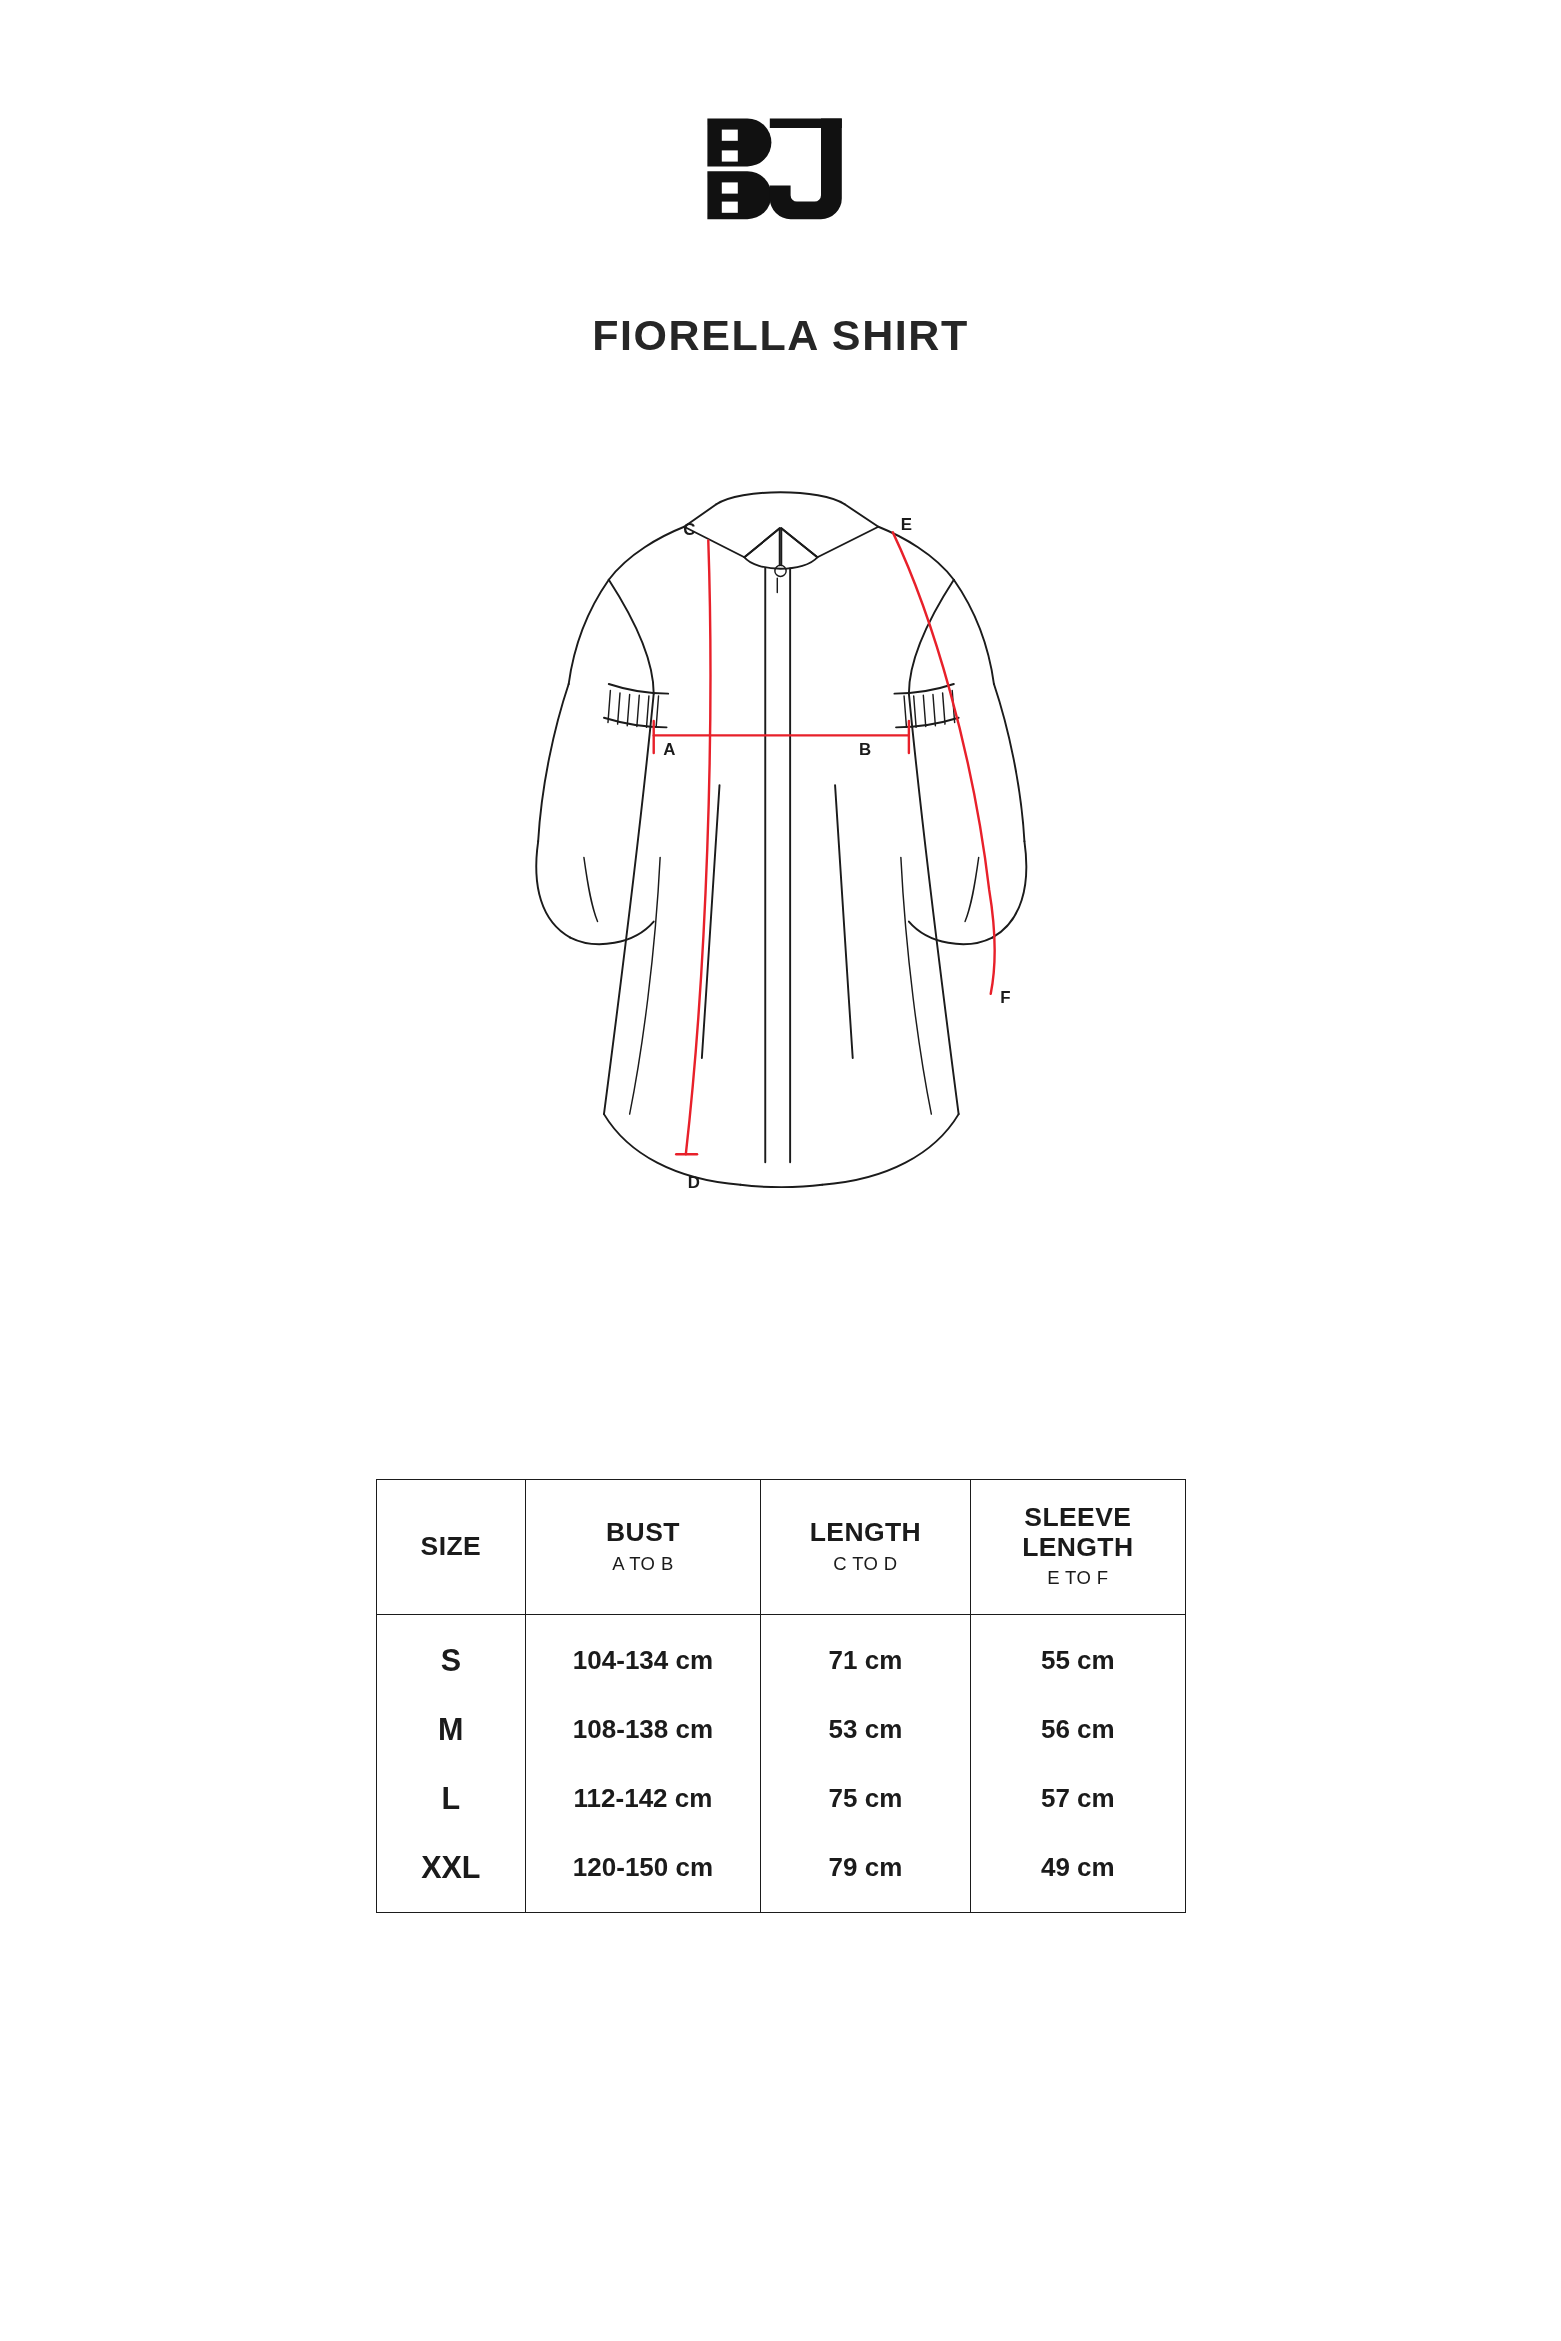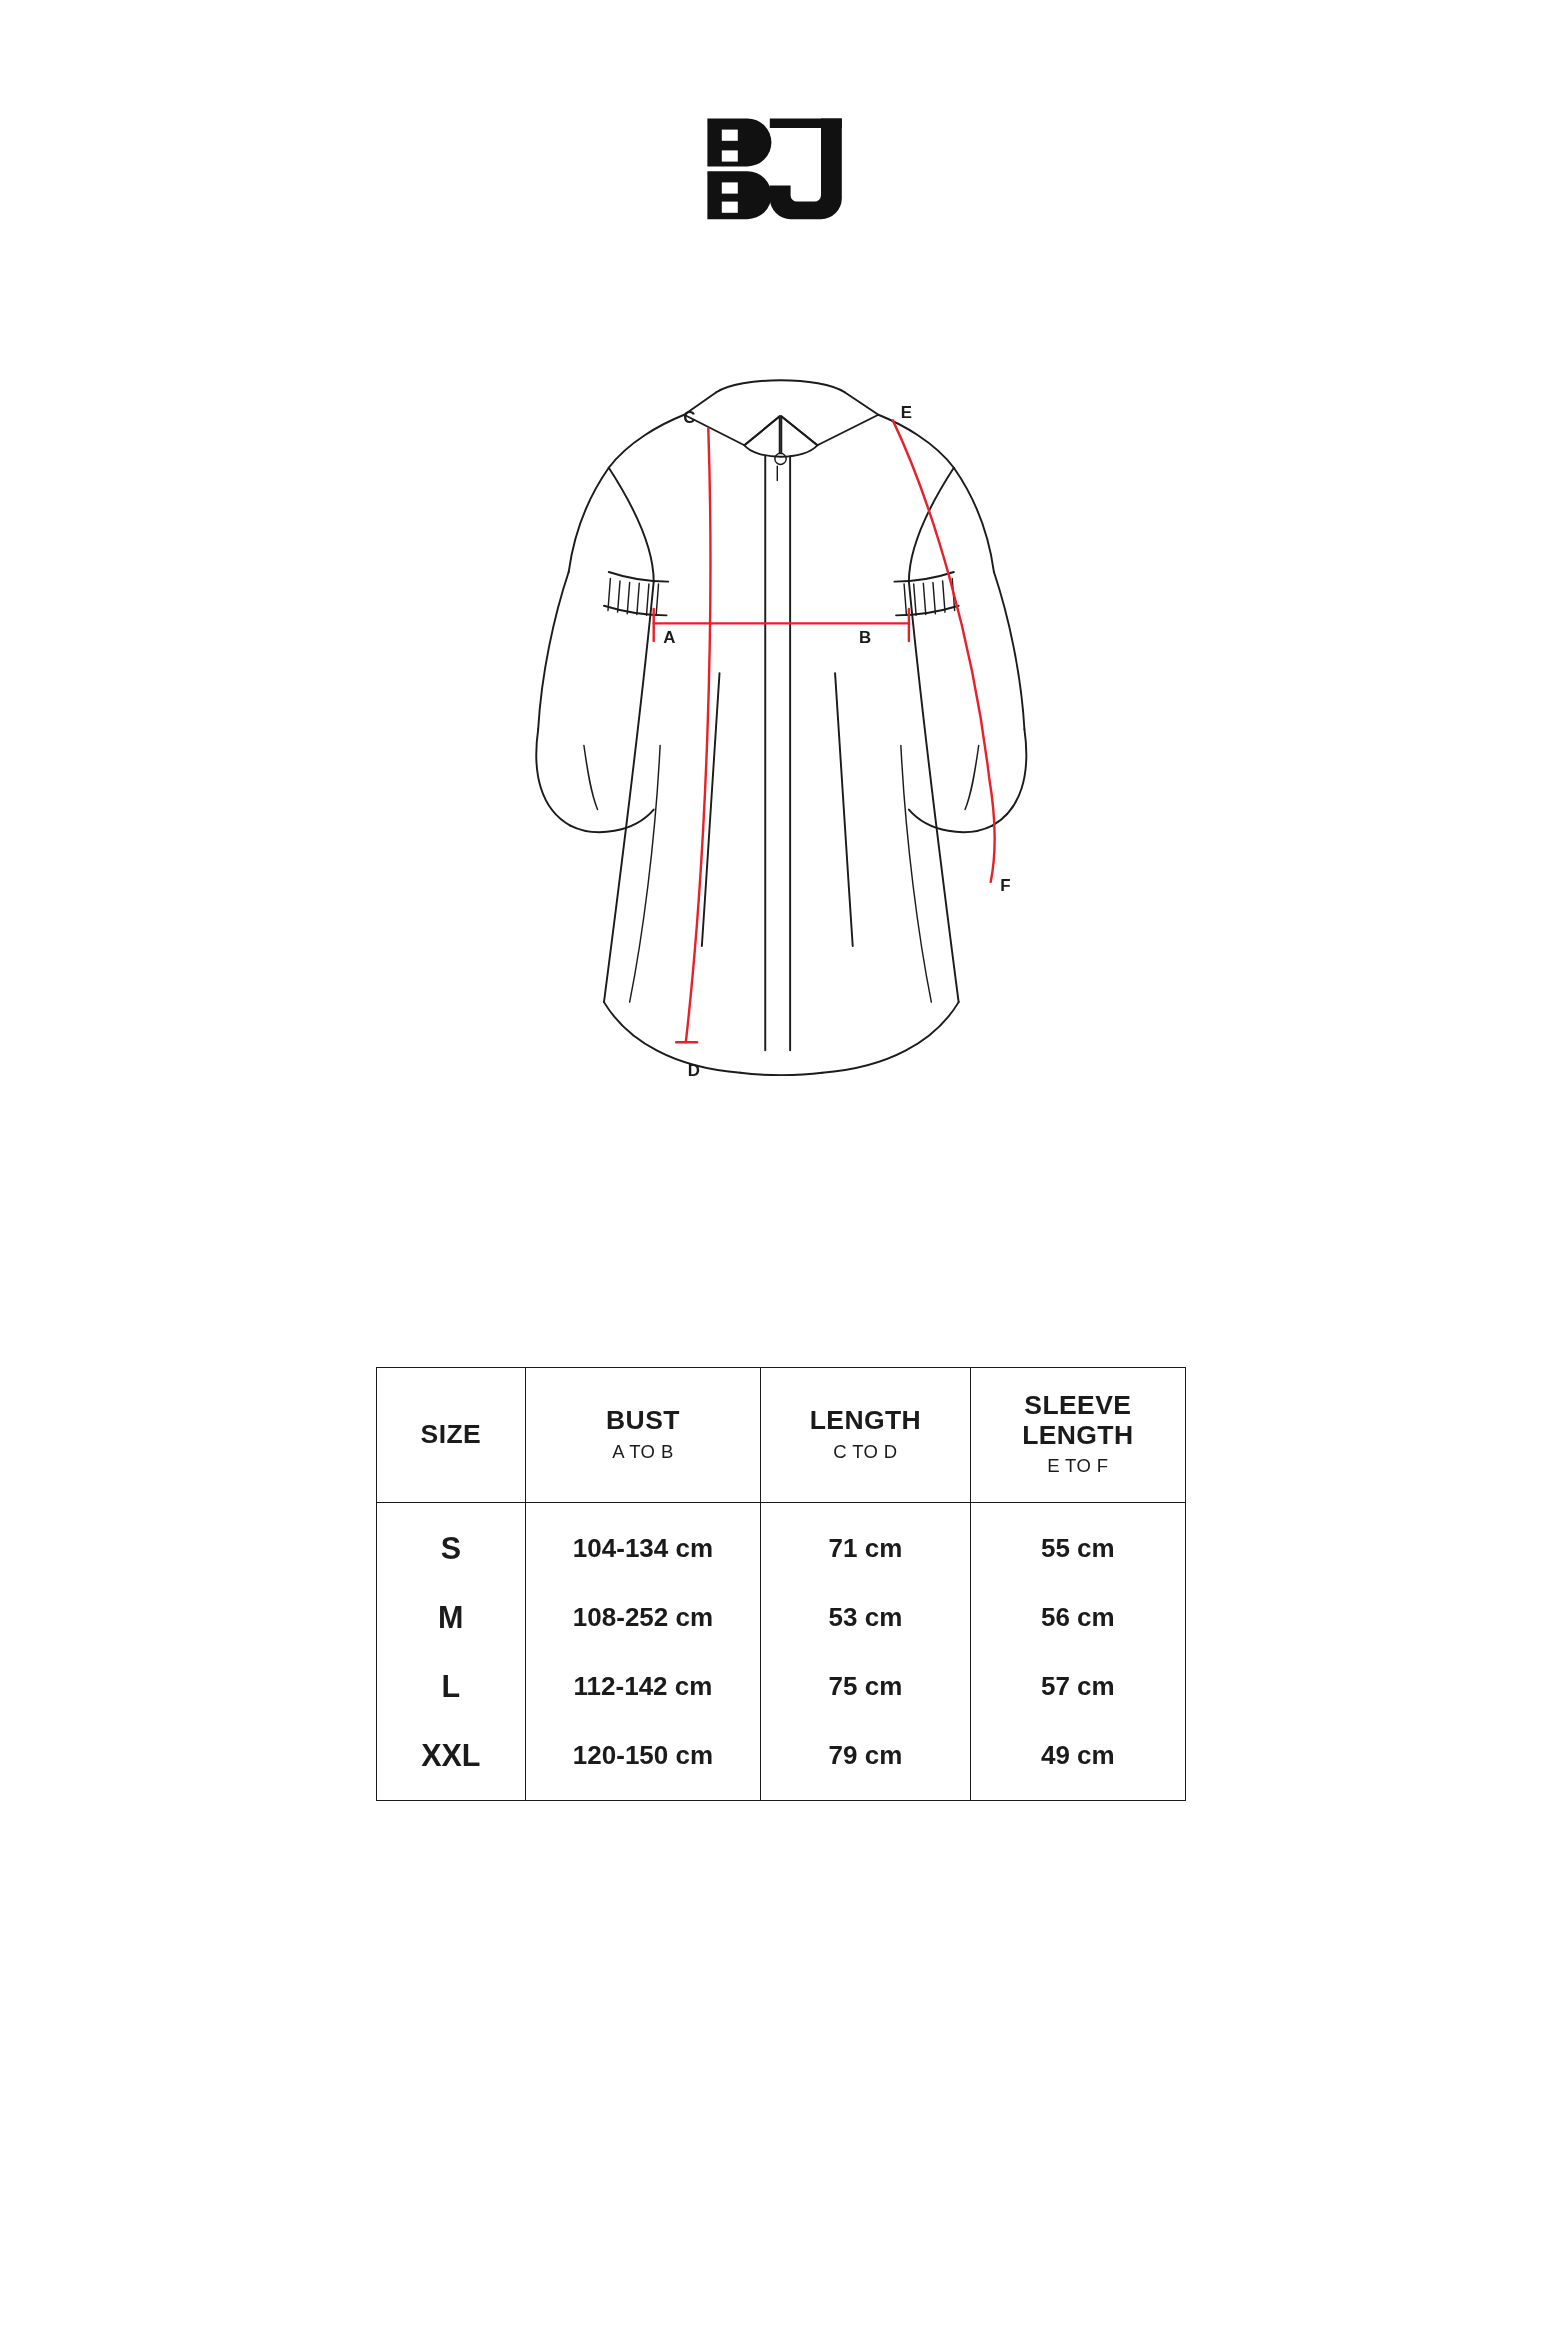--- a/index.html
+++ b/index.html
@@ -139,20 +139,21 @@
       <rect x="26" y="48" width="20" height="14" fill="#fff"></rect>
       <path d="M8 74 H58 A30 30 0 0 1 58 134 H8 Z" fill="#111"></path>
       <rect x="26" y="88" width="20" height="14" fill="#fff"></rect>
       <rect x="26" y="112" width="20" height="14" fill="#fff"></rect>
 
       <path d="M86 8 H176 V20 H86 Z" fill="#111"></path>
       <path d="M150 8 H176 V108 A26 26 0 0 1 150 134 H112 A26 26 0 0 1 86 108 V92 H112 V104 A8 8 0 0 0 120 112 H142 A8 8 0 0 0 150 104 Z" fill="#111"></path>
     </svg>
   </div>
 
+  <div class="doc-title">FIORELLA SHIRT</div>
 
   <div class="illo">
     <svg viewBox="0 0 1100 1240" preserveAspectRatio="xMidYMid meet">
 
       <path class="ink" d="M470 120 C500 100 600 100 630 120"></path>
       <path class="ink" d="M470 120 L430 148 L505 186 L549 150"></path>
       <path class="ink" d="M630 120 L672 148 L596 186 L551 150"></path>
       <path class="ink" d="M505 186 L549 150 L551 150 L596 186"></path>
       <path class="ink" d="M549 150 L549 196"></path>
       <path class="ink" d="M551 150 L551 196"></path>
@@ -263,21 +264,21 @@
       </thead>
       <tbody>
         <tr>
           <td class="size-cell">S</td>
           <td>104-134 cm</td>
           <td>71 cm</td>
           <td>55 cm</td>
         </tr>
         <tr>
           <td class="size-cell">M</td>
-          <td>108-252 cm</td>
+          <td>108-138 cm</td>
           <td>53 cm</td>
           <td>56 cm</td>
         </tr>
         <tr>
           <td class="size-cell">L</td>
           <td>112-142 cm</td>
           <td>75 cm</td>
           <td>57 cm</td>
         </tr>
         <tr>

